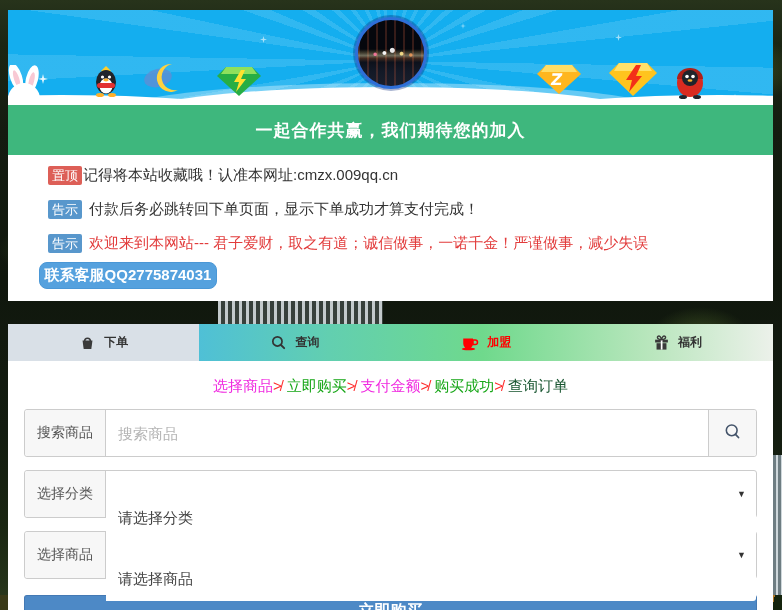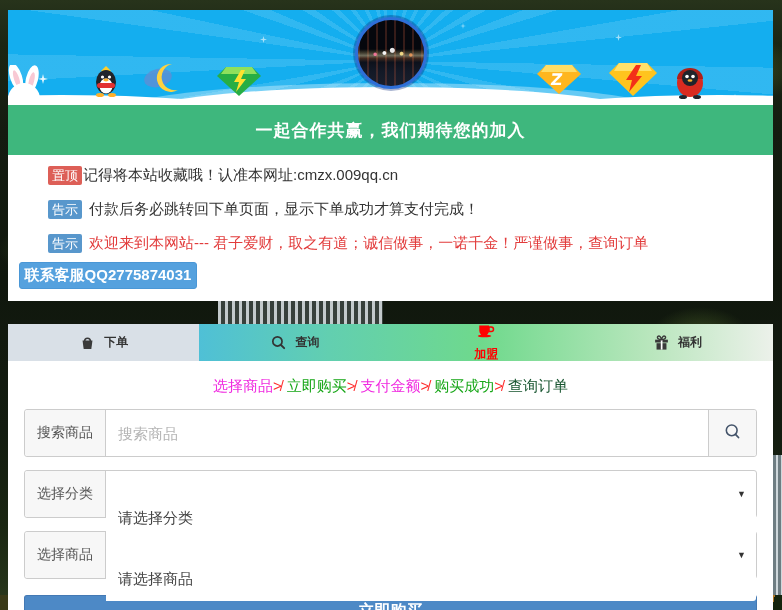--- a/index.html
+++ b/index.html
@@ -64,30 +64,30 @@
   .notice-section { background:#fff; padding:11px 11px 12px; }
   .notice-row { display:flex; align-items:center; font-size:15px; color:#333;padding-left:29px; }
   .notice-row.n1 { margin-bottom:15px; }
   .notice-row.n2 { margin-bottom:15px; }
   .notice-row.n3 { margin-bottom:9px; }
   .badge { color:#fff; font-size:13px; line-height:17px; padding:1px 4px; border-radius:2px; flex:none; margin-right:7px; }
   .badge-top { background:#dd5f57; margin-right:1px; }
   .badge-notice { background:#5897cc; }
   .notice-text-red { color:#e23c3c; }
   .contact-btn { display:block; width:178px; height:27px; background:#55a1de;
-    border:1px solid #4a97d6; border-radius:3px; color:#fff; font-weight:bold;
-    font-size:15px; cursor:pointer; font-family:inherit; }
+    border:1px solid #4a97d6; border-radius:8px; color:#fff; font-weight:bold;
+    font-size:15px; cursor:pointer; font-family:inherit;margin-left:20px; }
 
   
   .tab-bar { margin-top:23px; height:37px; display:flex;
     background:linear-gradient(90deg,#4fc0d6 25%,#62cfb0 42%,#6fd98c 62%,#b9e6bd 84%,#ecf1ea 100%); }
   .tab { flex:1; display:flex; align-items:center; justify-content:center; gap:8px;
     font-size:12px; font-weight:600; color:#333; cursor:pointer; }
   .tab.active { background:#d9e0e7; }
-  .tab-join { color:#ff0000; font-weight:700;flex-direction:column; }
+  .tab-join { color:#ff0000; font-weight:700; }
   .tab .ticon { display:flex; align-items:center; }
 
   
   .card { background:#fff; padding:10px 16px 15px; }
   .breadcrumb { text-align:center; font-size:15px; margin:6px 0 13px; white-space:nowrap; }
   .breadcrumb .sep { color:#ff2a2a; margin-right:5px; }
   .step1,.step3 { color:#f02be0; }
   .step2,.step4 { color:#17a617; }
   .step5 { color:#14532d;text-align:center; }
 
@@ -201,21 +201,21 @@
     <div class="notice-row n1">
       <span class="badge badge-top">置顶</span>
       <span>记得将本站收藏哦！认准本网址:cmzx.009qq.cn</span>
     </div>
     <div class="notice-row n2">
       <span class="badge badge-notice">告示</span>
       <span>付款后务必跳转回下单页面，显示下单成功才算支付完成！</span>
     </div>
     <div class="notice-row n3">
       <span class="badge badge-notice">告示</span>
-      <span class="notice-text-red">欢迎来到本网站--- 君子爱财，取之有道；诚信做事，一诺千金！严谨做事，查询订单</span>
+      <span class="notice-text-red">欢迎来到本网站--- 君子爱财，取之有道；诚信做事，一诺千金！严谨做事，减少失误</span>
     </div>
     <button class="contact-btn">联系客服QQ2775874031</button>
   </div>
 
   <div class="tab-bar">
     <div class="tab active">
       <span class="ticon">
         <svg width="17" height="17" viewBox="0 0 24 24">
             <path d="M8 10 a4 4 0 0 1 8 0" fill="none" stroke="#3a3a3a" stroke-width="2.2"></path>
             <path d="M5 9 h14 l-1.6 12 h-10.8 z" fill="#3a3a3a"></path>

